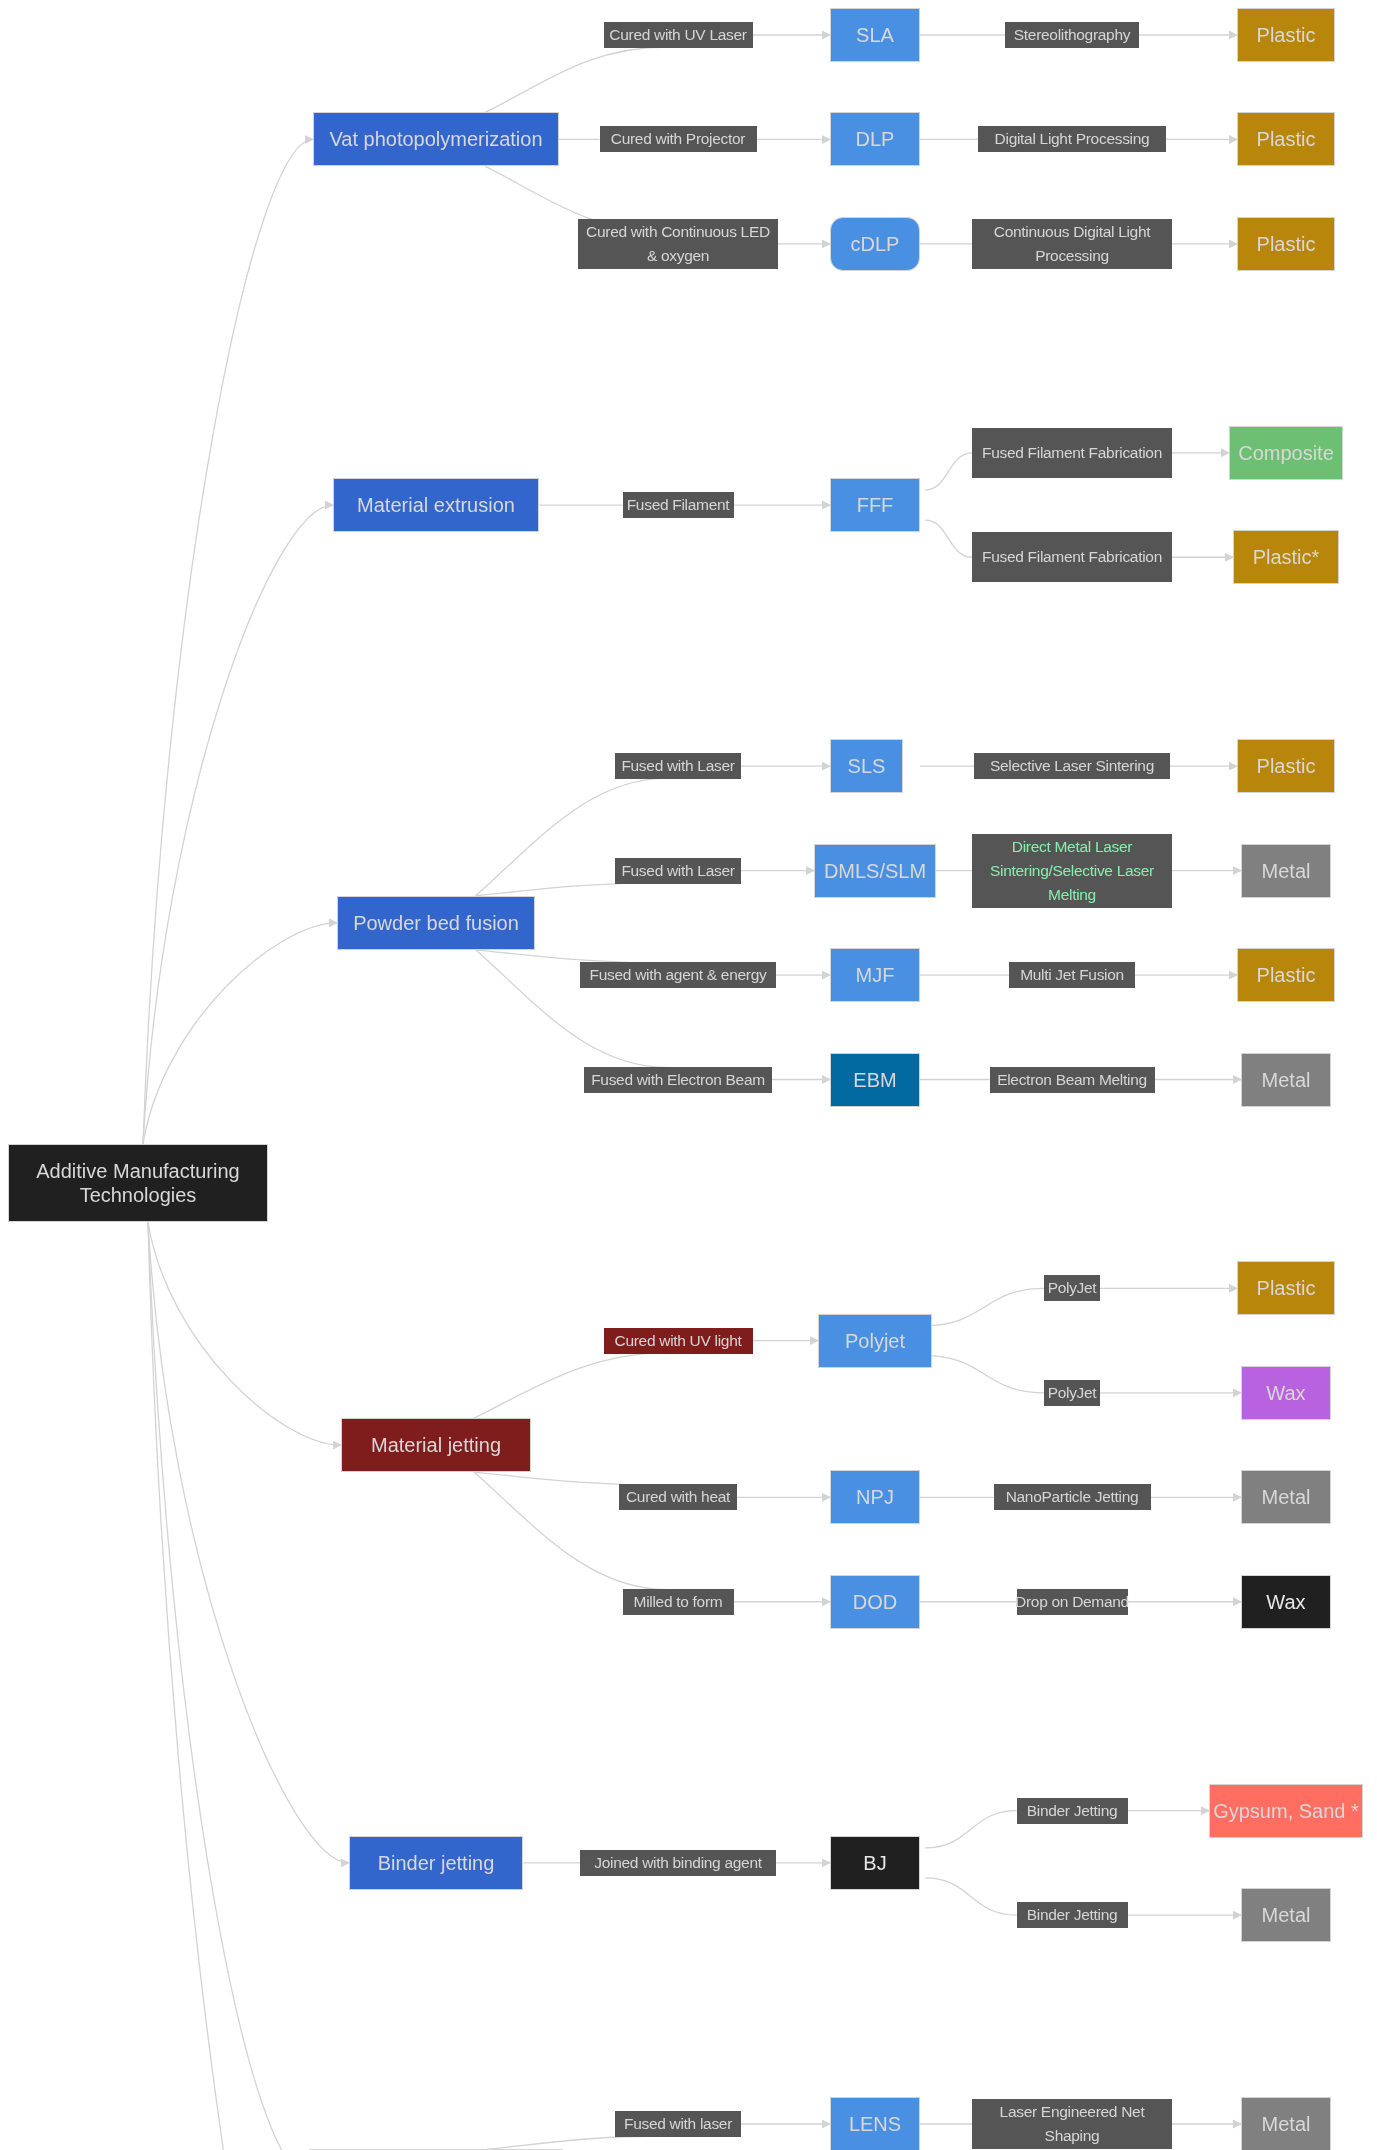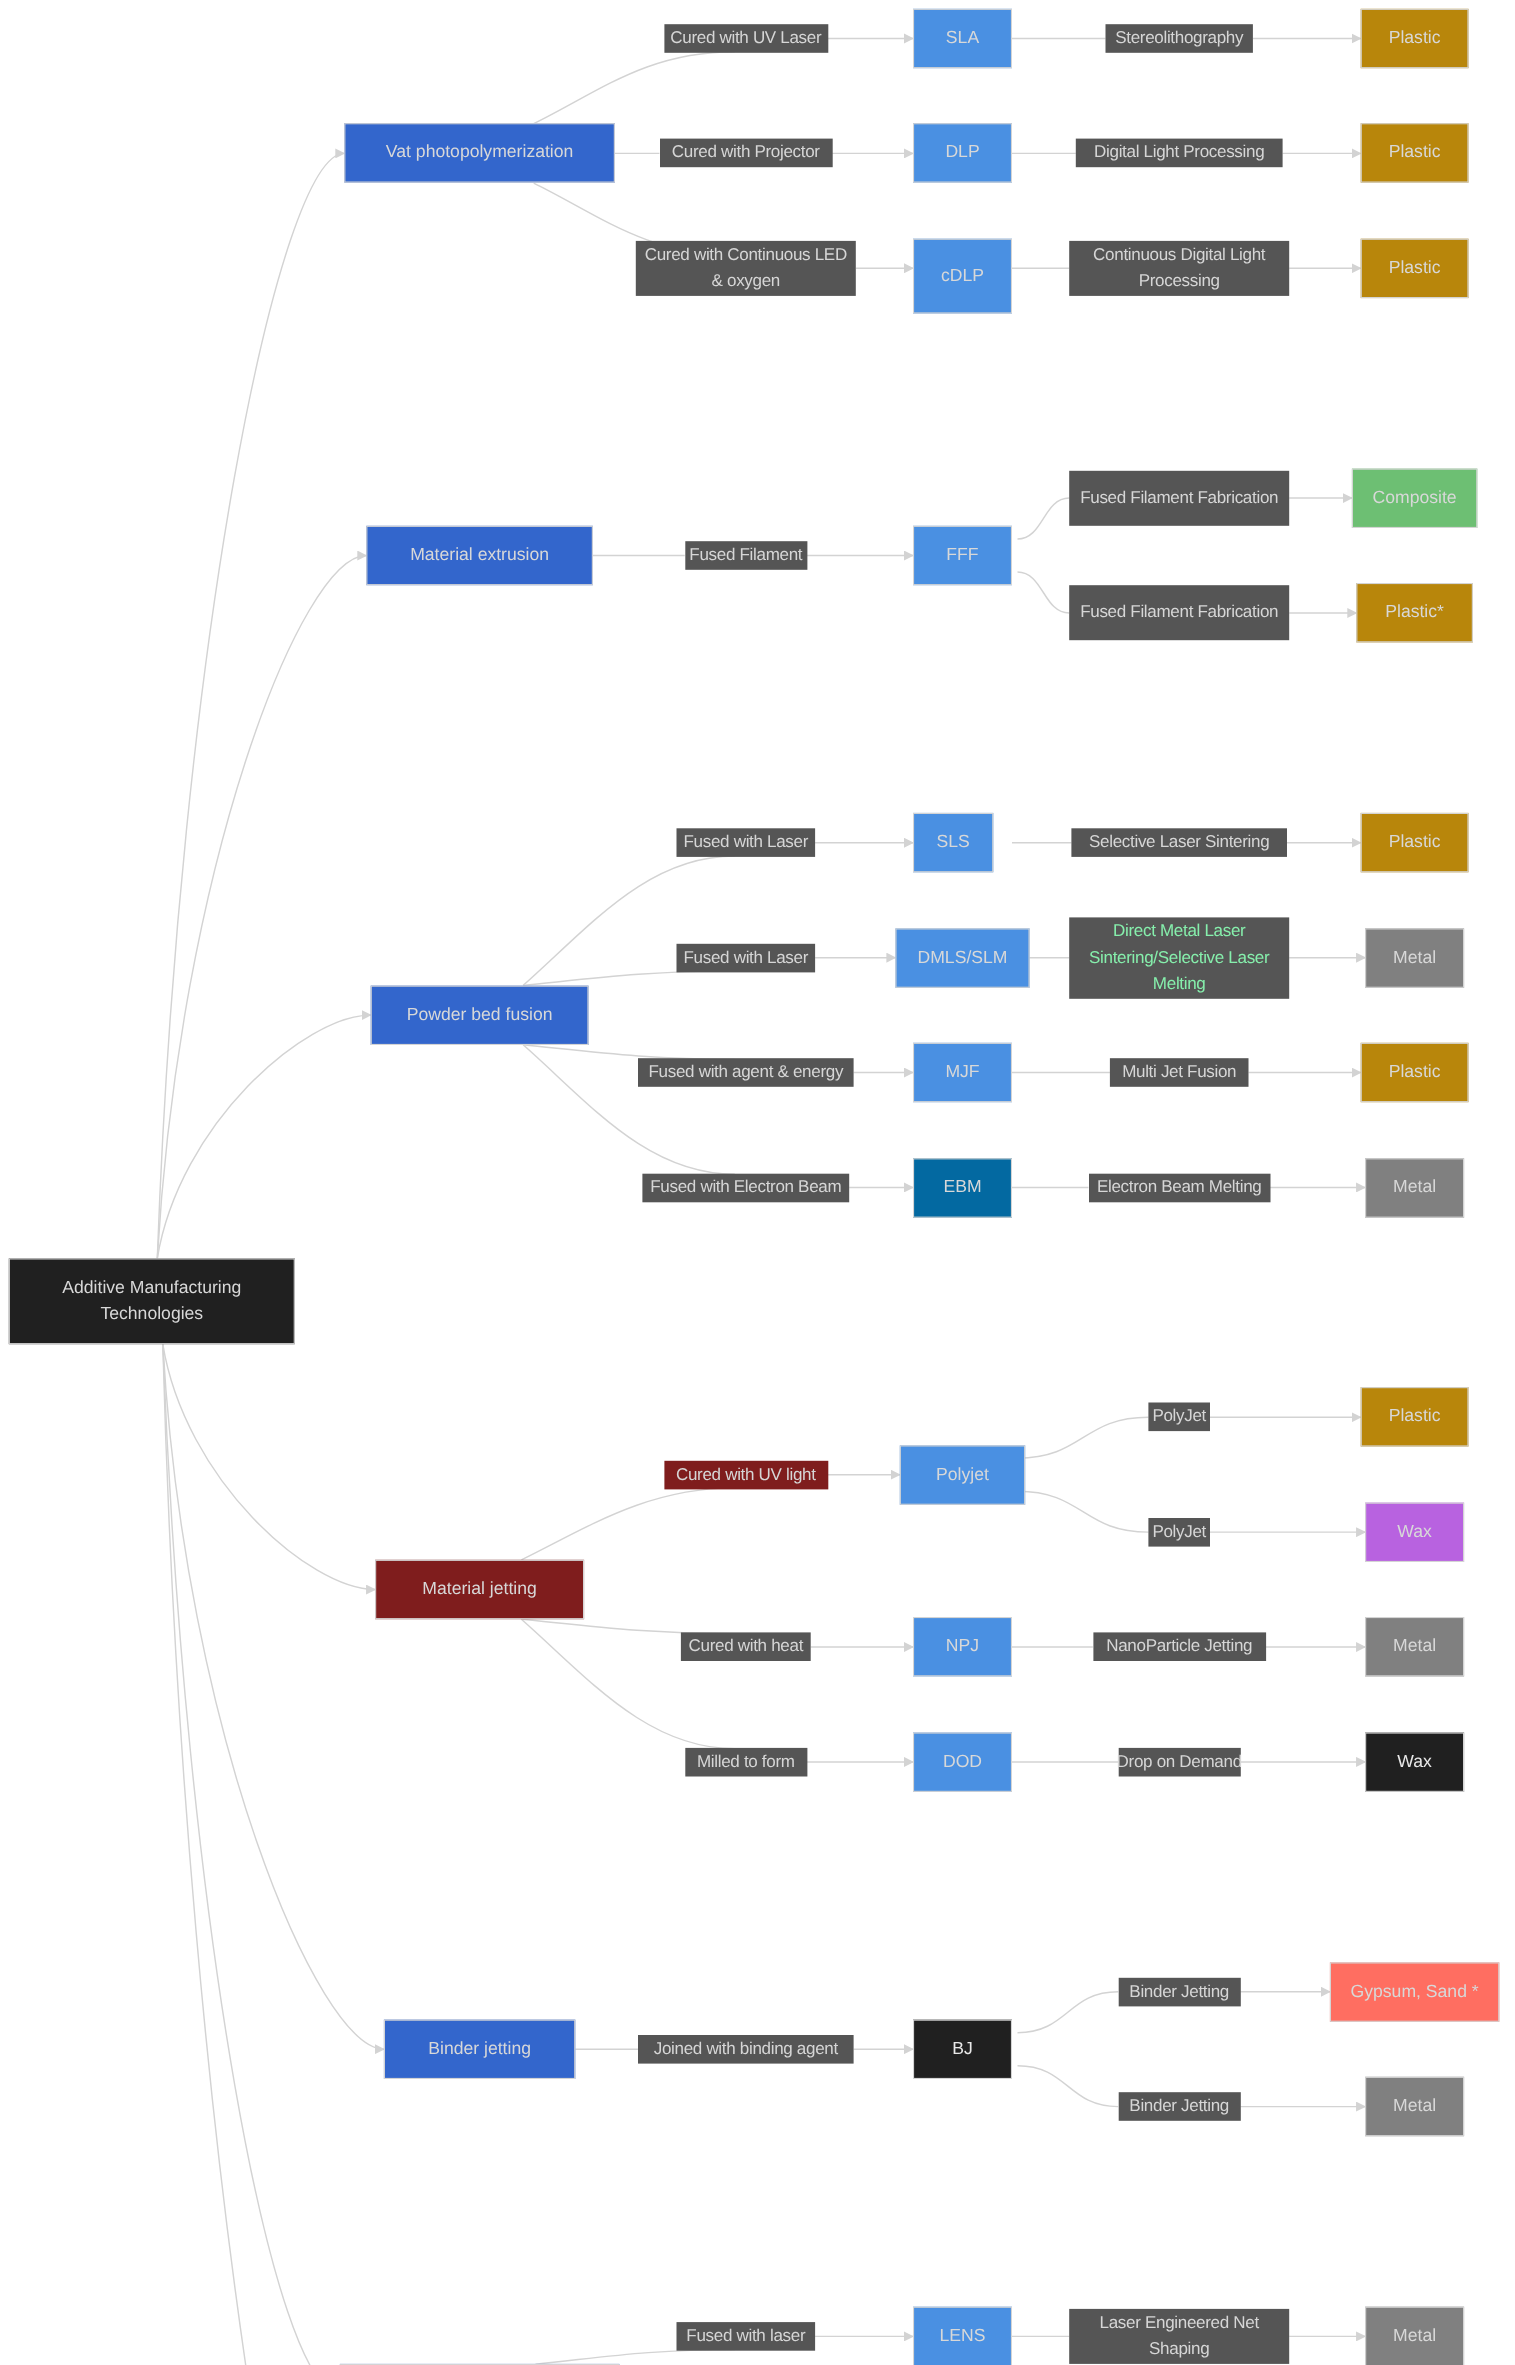--- a/index.html
+++ b/index.html
@@ -1,20 +1,20 @@
 <!DOCTYPE html>
 <html><head>
 <meta charset="utf-8">
 <style>
   html, body { margin:0; padding:0; background:#ffffff; }
   body { width:1377px; height:2150px; position:relative; overflow:hidden;
          font-family:"Liberation Sans", sans-serif; }
   #edges { position:absolute; left:0; top:0; width:1377px; height:2150px; }
   .node { position:absolute; box-sizing:border-box; display:flex; align-items:center; justify-content:center;
-          text-align:center; color:#d8d8d8; font-size:16px; line-height:24px; border:1px solid #d4d4d4; }
+          text-align:center; color:#d8d8d8; font-size:20px; line-height:24px; border:1px solid #d4d4d4; }
   .lbl { position:absolute; box-sizing:border-box; display:flex; align-items:center; justify-content:center;
          text-align:center; background:#555555; color:#d6d6d6; font-size:15.5px; line-height:24px;
          letter-spacing:-0.3px; white-space:nowrap; }
   .lbl.multi { white-space:normal; }
   .root { background:#202020; color:#d8d8d8; }
   .cat { background:#3366cc; }
   .tech { background:#4a90e2; }
   .tech.dark { background:#202020; color:#e8e8e8; }
 </style>
 </head>
@@ -138,21 +138,21 @@
     </div>
     <div class="lbl multi" style="left: 972px; top: 218.9px; width: 200px; height: 50px; background: rgb(85, 85, 85); color: rgb(214, 214, 214); border: none; padding: 0px 8px;">
       <span>Continuous Digital Light Processing</span>
     </div>
     <div class="node" style="left: 1237px; top: 216.9px; width: 98px; height: 54px; background: rgb(184, 134, 11);">
       <span>Plastic</span>
     </div>
     <div class="lbl multi" style="left: 578px; top: 218.9px; width: 200px; height: 50px; background: rgb(85, 85, 85); color: rgb(214, 214, 214); border: none; padding: 0px 8px;">
       <span>Cured with Continuous LED &amp; oxygen</span>
     </div>
-    <div class="node tech" style="left: 830px; top: 216.9px; width: 90px; height: 68px; background: rgb(74, 144, 226);">
+    <div class="node tech" style="left: 830px; top: 216.9px; width: 90px; height: 54px; background: rgb(74, 144, 226); border-radius: 13px;">
       <span>cDLP</span>
     </div>
     <div class="node cat" style="left: 313px; top: 112.45px; width: 246px; height: 54px; background: rgb(51, 102, 204);">
       <span>Vat photopolymerization</span>
     </div>
     <div class="lbl multi" style="left: 972px; top: 427.8px; width: 200px; height: 50px; background: rgb(85, 85, 85); color: rgb(214, 214, 214); border: none; padding: 0px 8px;">
       <span>Fused Filament Fabrication</span>
     </div>
     <div class="node" style="left: 1229px; top: 425.8px; width: 114px; height: 54px; background: rgb(109, 191, 115);">
       <span>Composite</span>

